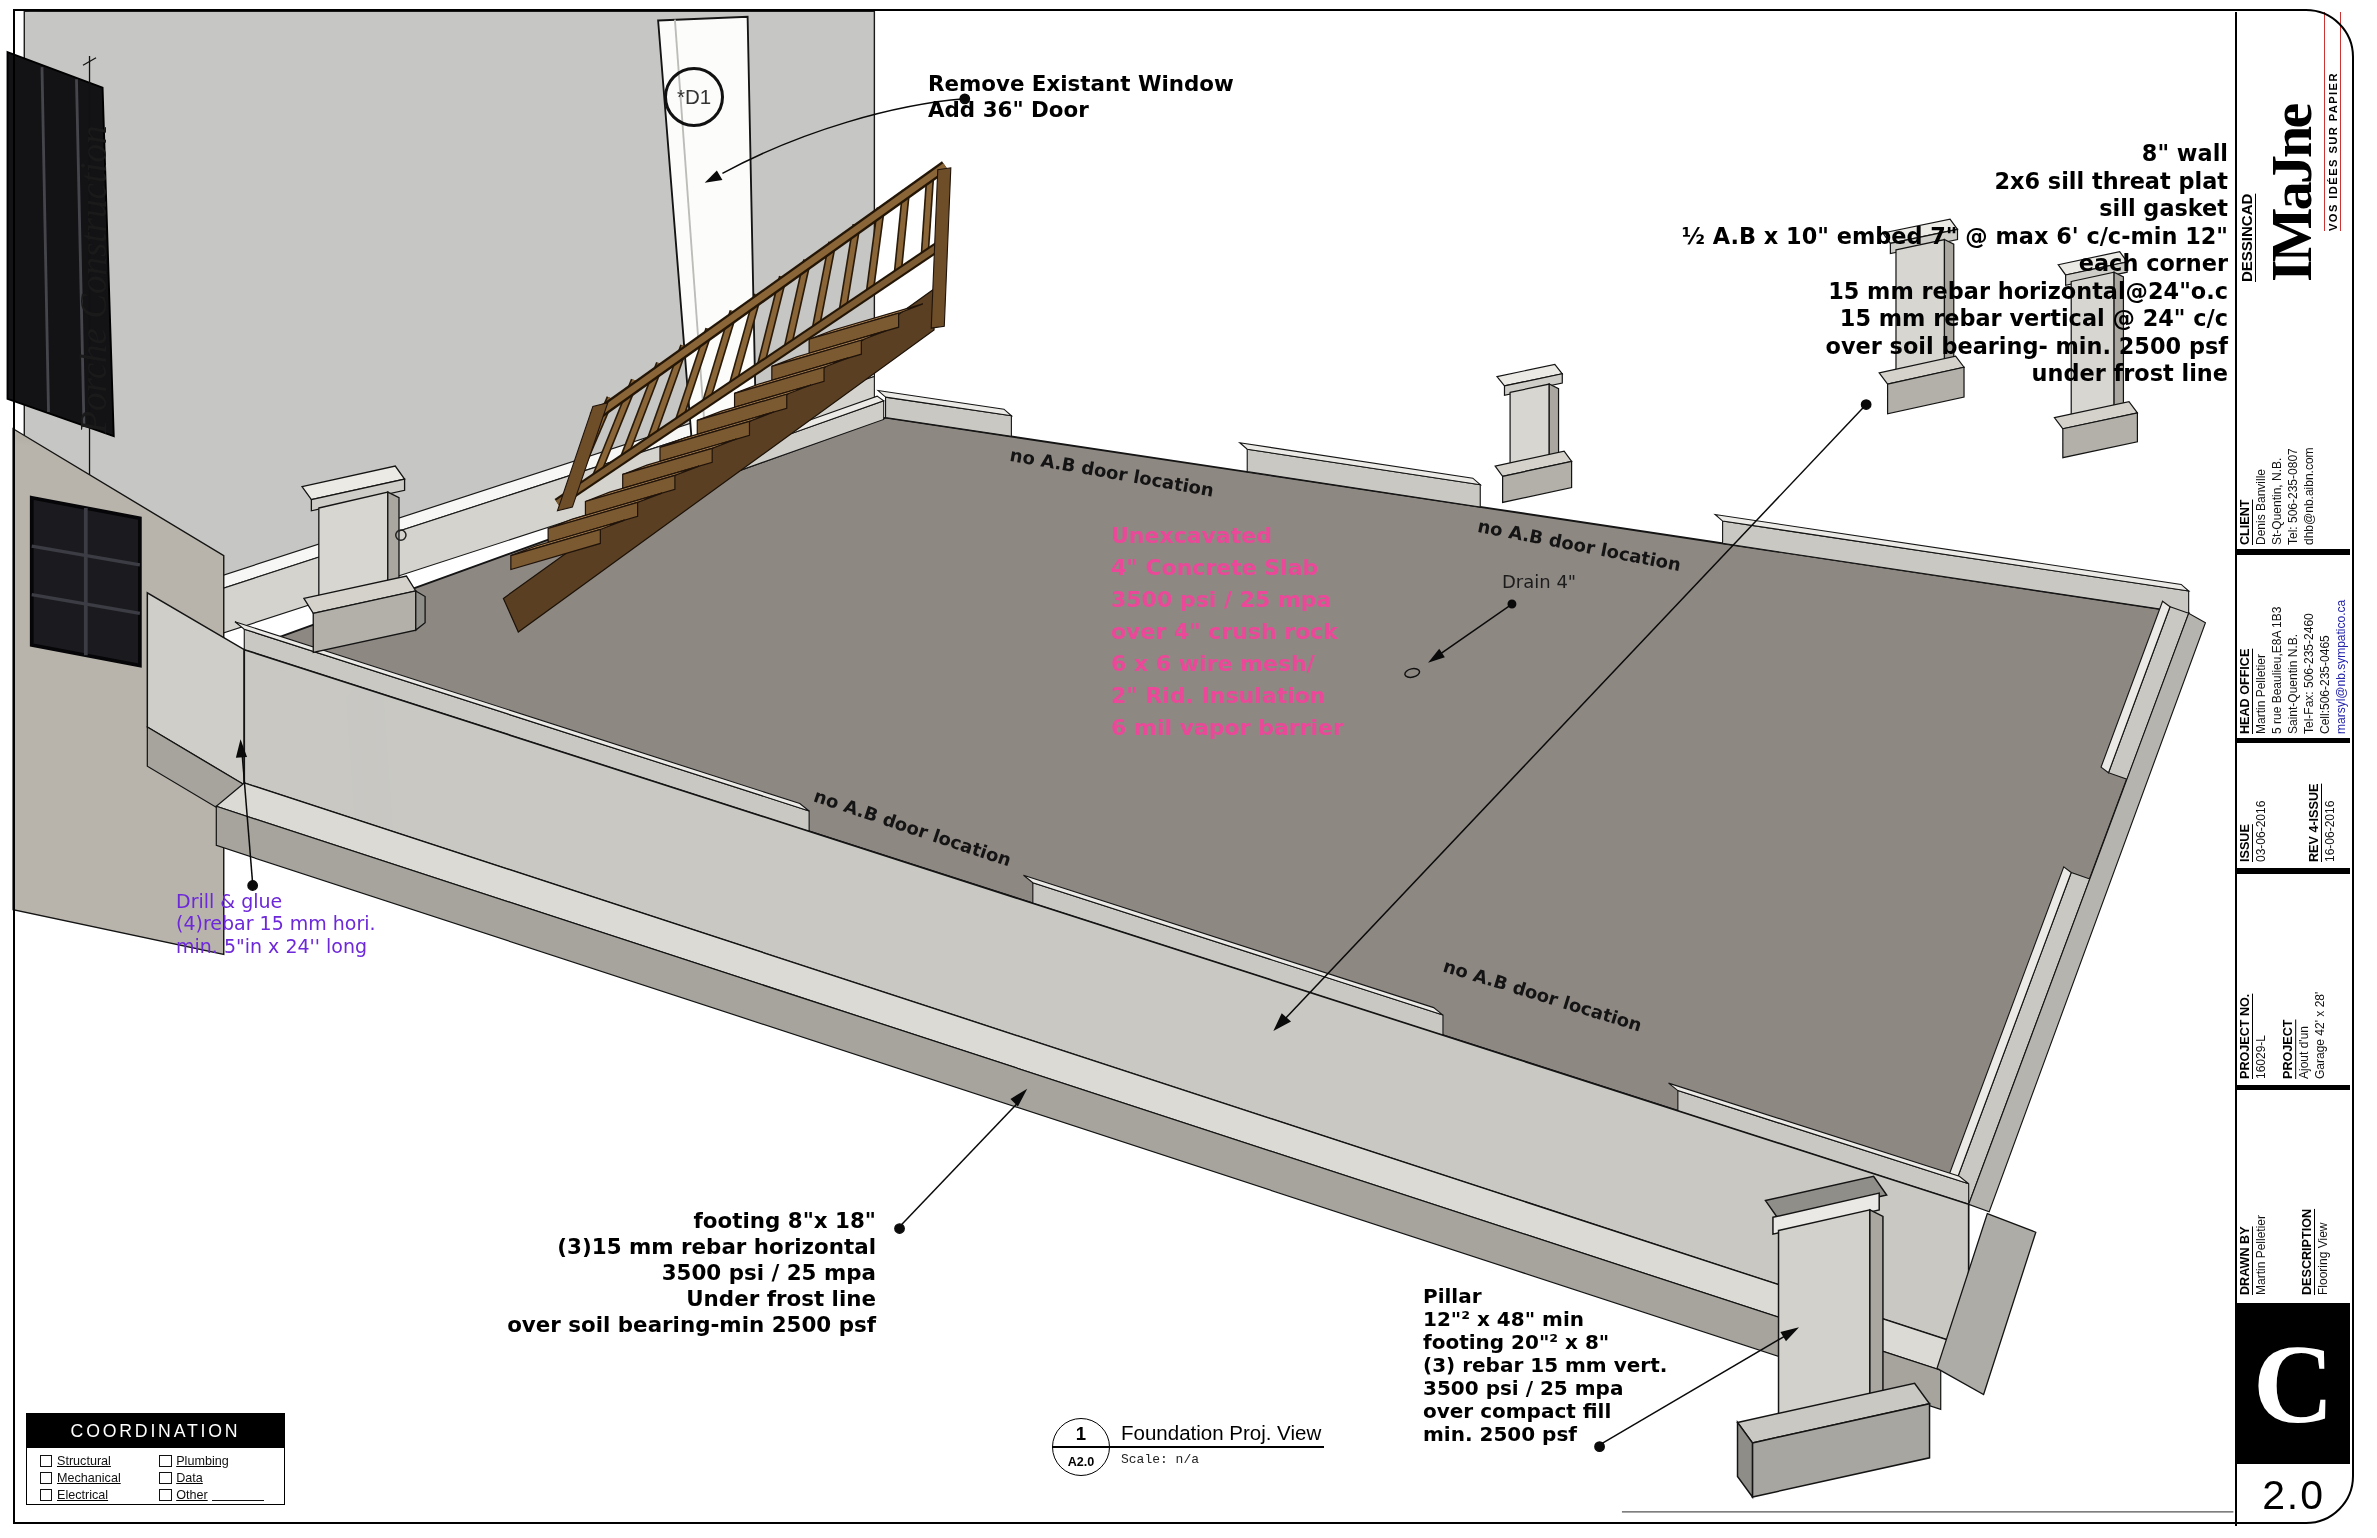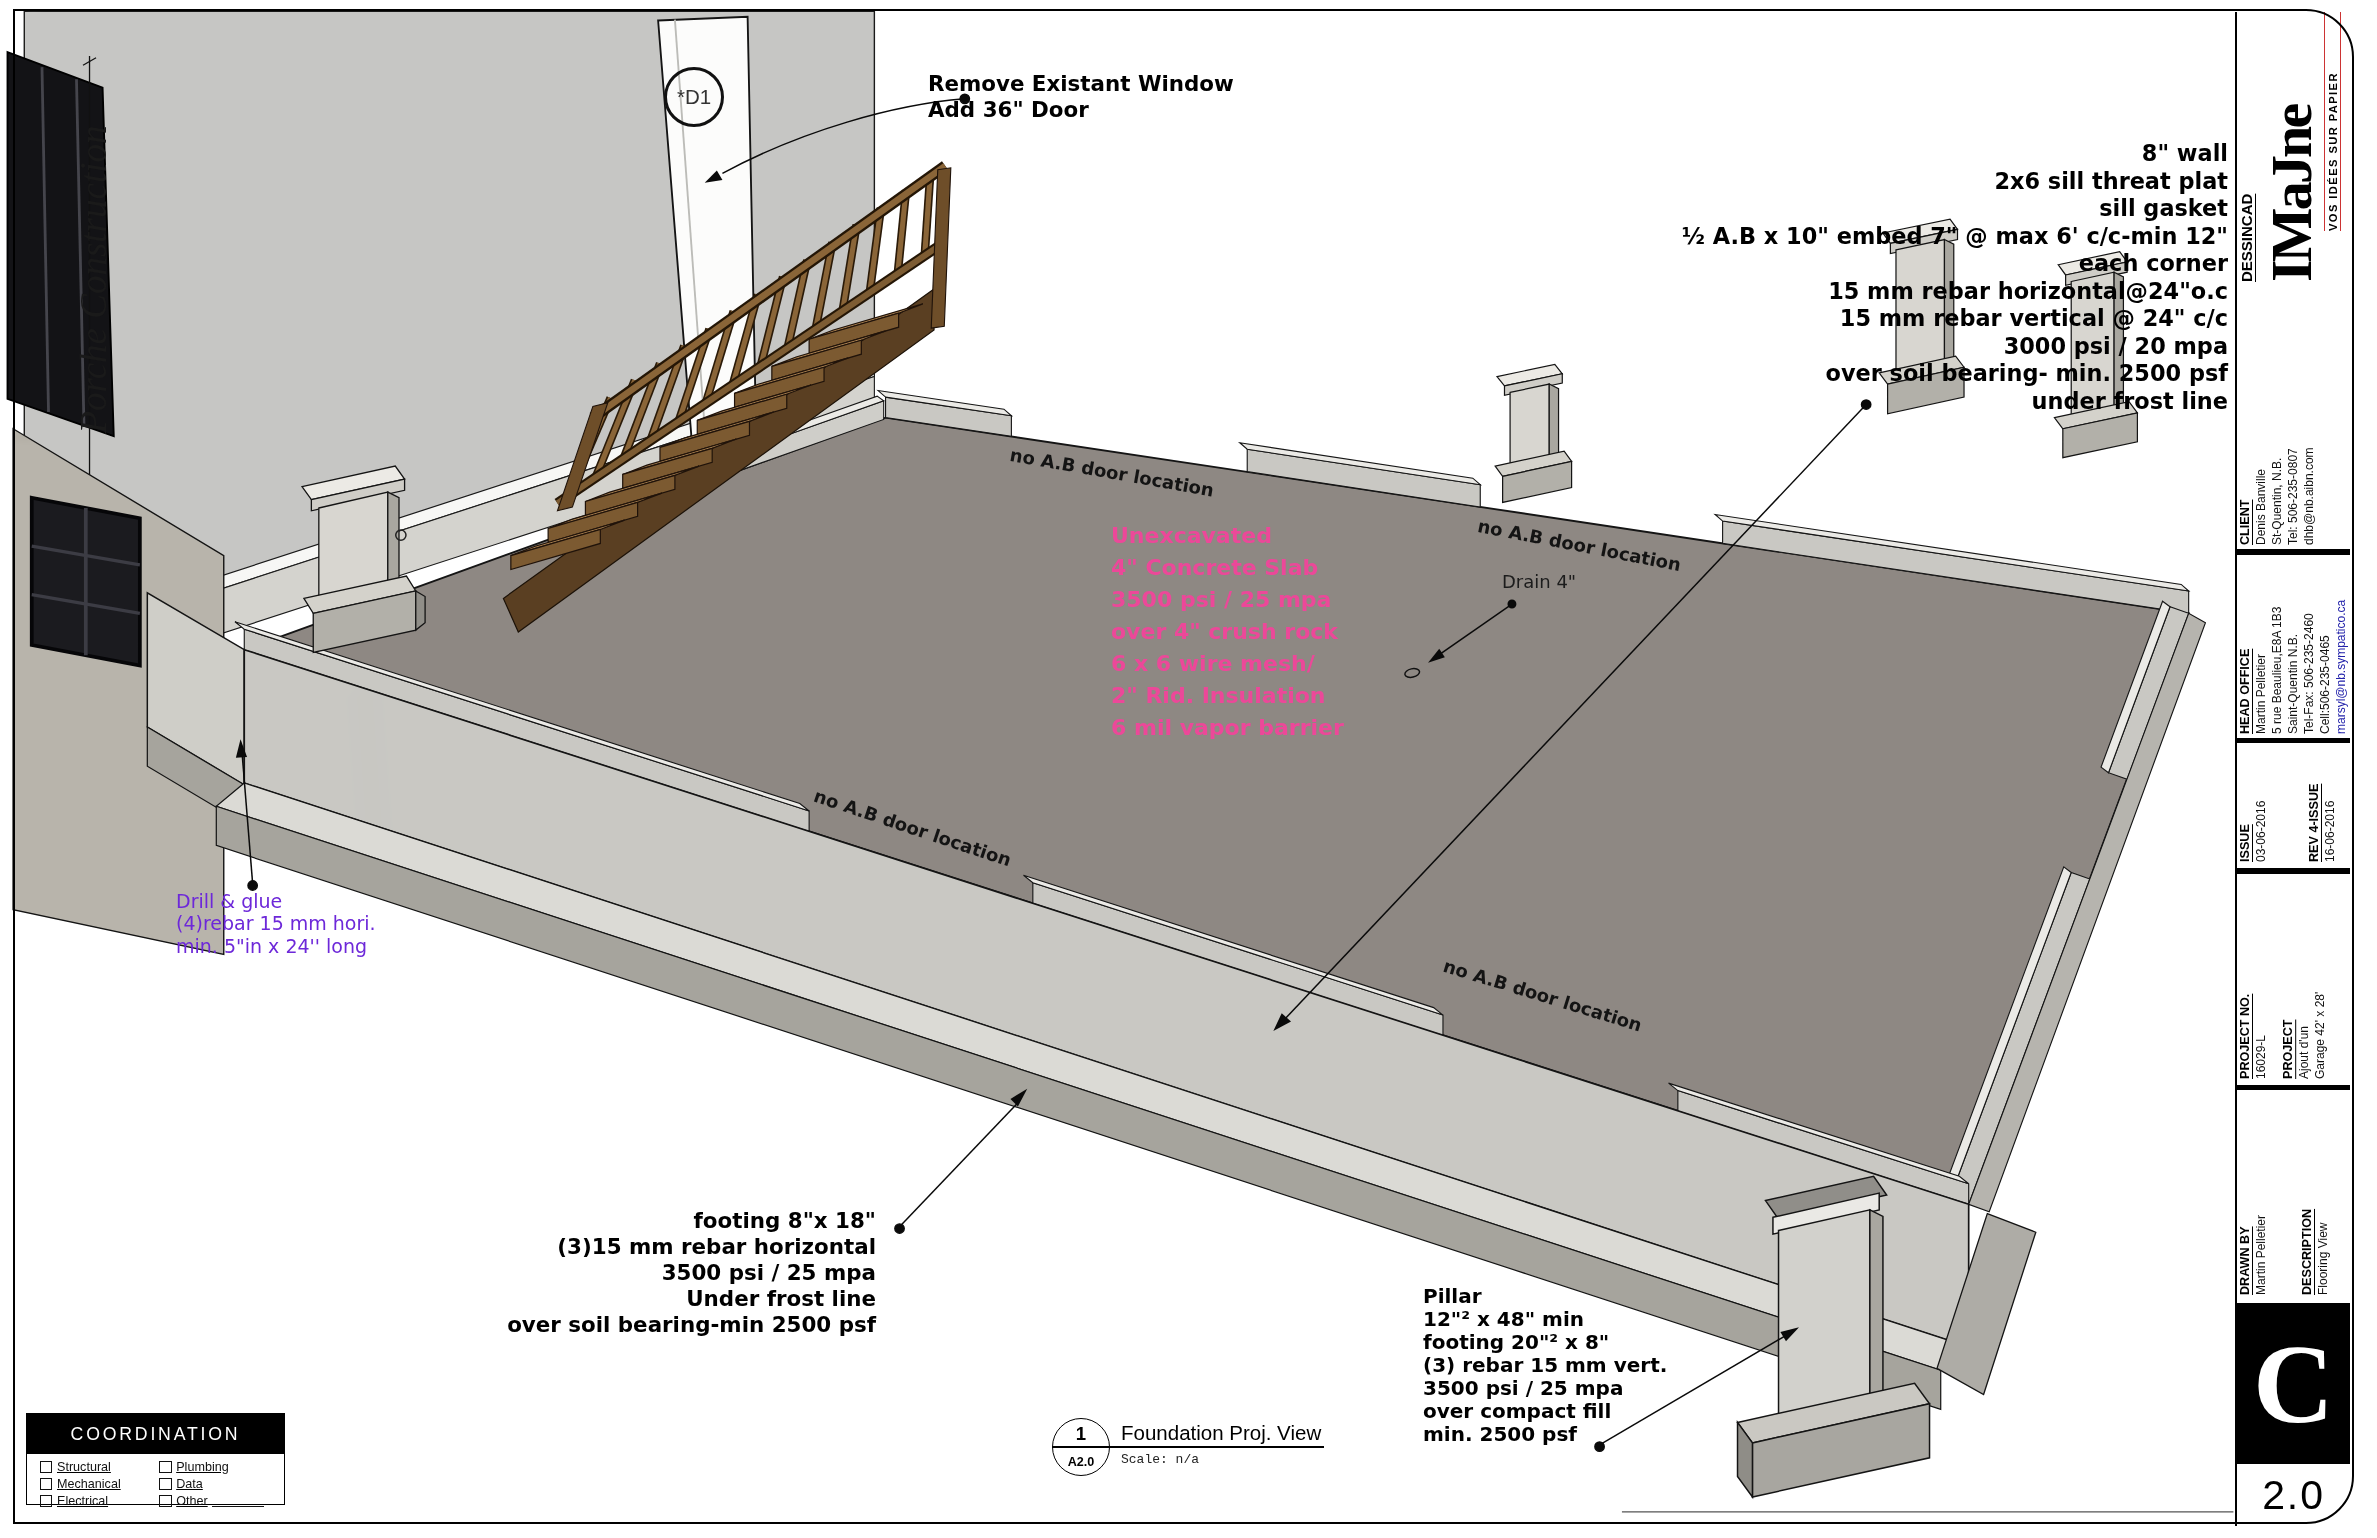--- a/index.html
+++ b/index.html
@@ -26,21 +26,21 @@
   .logo-brand{font:700 15px/20.5px "Liberation Sans",sans-serif;text-decoration:underline;}
   .logo-tag{font:700 11.2px/15px "Liberation Sans",sans-serif;letter-spacing:1.4px;
             border-left:1.9px solid #cc3333;border-right:1.9px solid #cc3333;position:relative;top:51px;}
   #cbox{width:100%;height:161px;background:#000;display:flex;align-items:center;justify-content:center;}
   #cbox span{font-family:"Liberation Serif",serif;font-weight:700;font-size:112px;color:#fff;line-height:1;}
   #nbox{width:100%;height:62px;display:flex;align-items:center;justify-content:center;}
   #nbox span{font:400 41px "Liberation Sans",sans-serif;letter-spacing:1.9px;color:#000;}
   
   #coord{position:absolute;left:26px;top:1413px;width:259px;height:92px;border:1.9px solid #000;
          box-sizing:border-box;background:#fff;}
-  #coord .hdr{height:40px;background:#000;color:#fff;display:flex;align-items:center;justify-content:center;
+  #coord .hdr{height:34px;background:#000;color:#fff;display:flex;align-items:center;justify-content:center;
          font:400 17.7px "Liberation Sans",sans-serif;letter-spacing:2.8px;}
   #coord .cols{display:flex;padding:4.7px 5.6px 0 13px;}
   #coord .col{width:50%;text-decoration:underline;}
   .citem{display:flex;align-items:center;gap:4.7px;height:17px;
          font:12.6px "Liberation Sans",sans-serif;color:#111;}
   .cbox{width:10.3px;height:10.3px;border:1.5px solid #111;flex:0 0 auto;}
   .oline{display:inline-block;width:52px;border-bottom:1.5px solid #111;height:11.2px;}
   
   #vline{position:absolute;left:1052px;top:1446px;width:272px;height:1.9px;background:#000;}
   #vcirc{position:absolute;left:1052px;top:1418px;width:58px;height:58px;border:1.9px solid #000;
@@ -316,21 +316,20 @@
 </div>
 
 <div class="ann b" style="left:1490px;top:140px;width:738px;text-align:right;font-size:22.4px;line-height:27.5px;">
   <div>8" wall</div>
   <div>2x6 sill threat plat</div>
   <div>sill gasket</div>
   <div>½ A.B x 10" embed 7"  @ max 6' c/c-min 12"</div>
   <div>each corner</div>
   <div>15 mm rebar horizontal@24"o.c</div>
   <div>15 mm rebar vertical @ 24" c/c</div>
-  <div>3000 psi / 20 mpa</div>
   <div>over soil bearing- min. 2500 psf</div>
   <div>under frost line</div>
 </div>
 
 <div class="ann b" style="left:1111px;top:520px;font-size:22px;line-height:32px;color:#ec4899;">
   <div>Unexcavated</div>
   <div>4" Concrete Slab</div>
   <div>3500 psi / 25 mpa</div>
   <div>over 4" crush rock</div>
   <div>6 x 6 wire mesh/</div>

